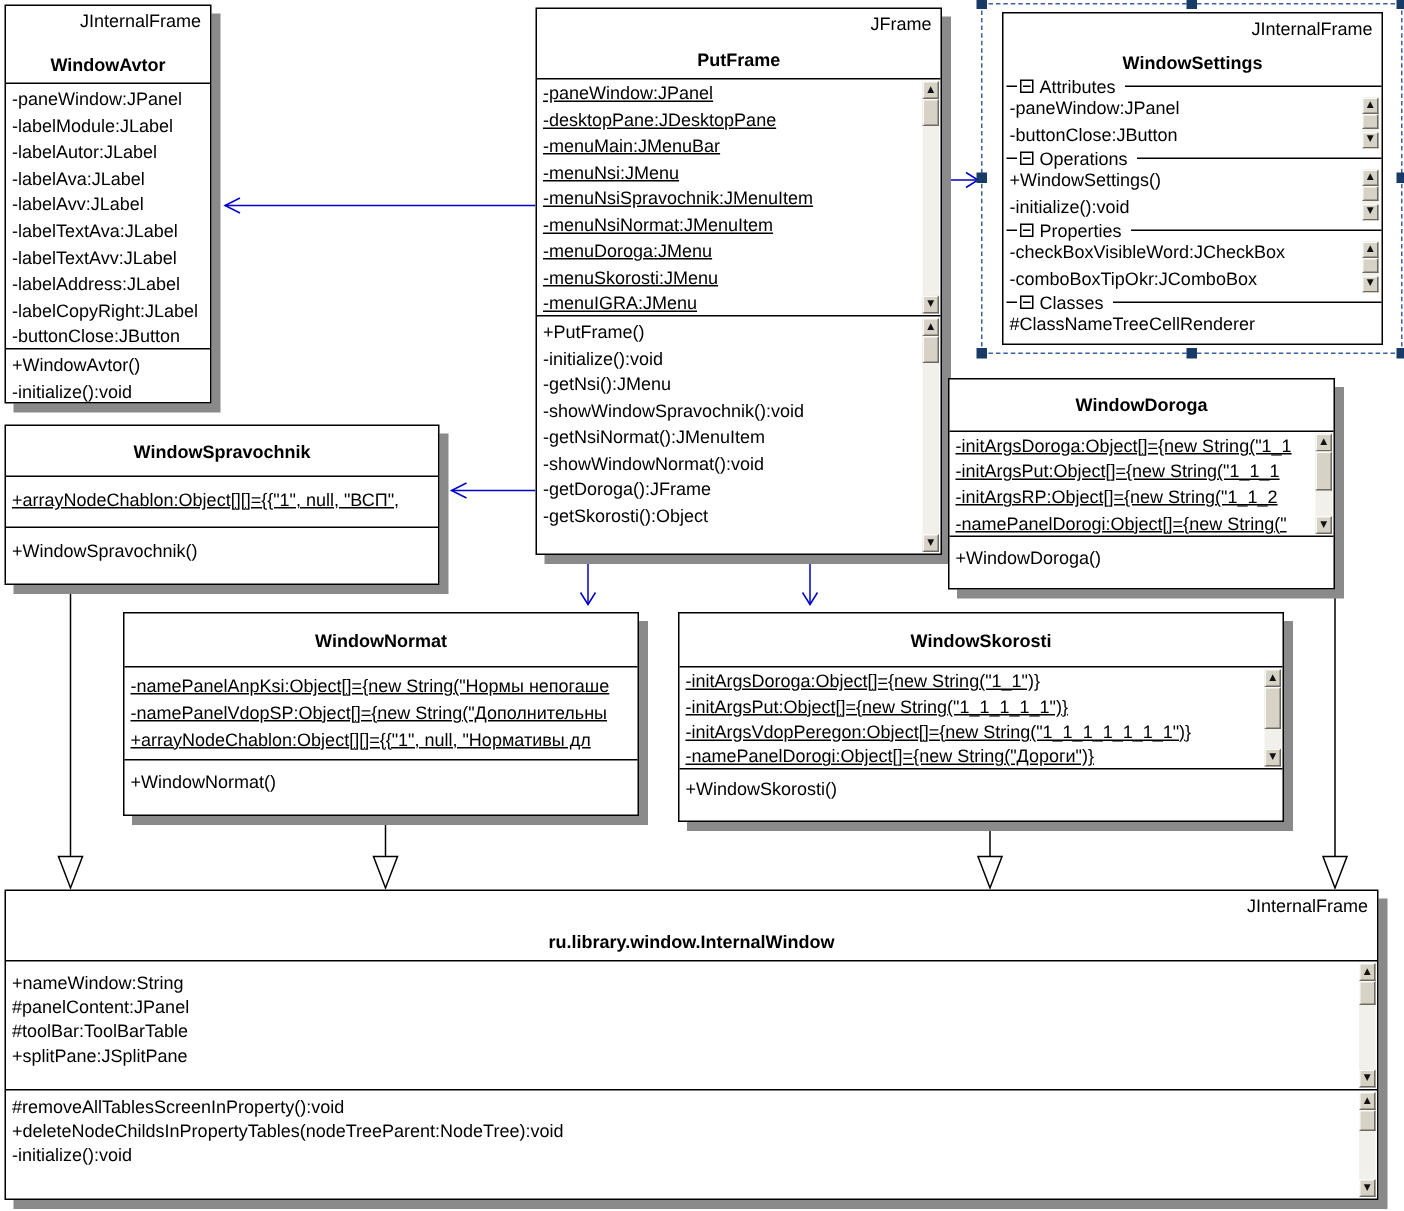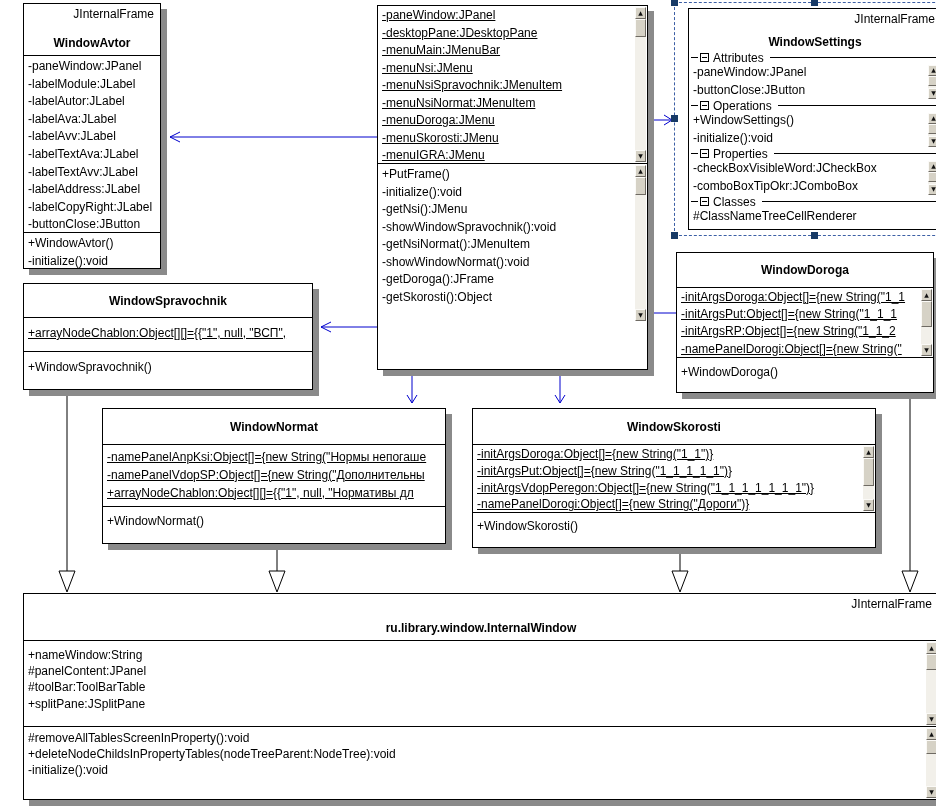--- a/index.html
+++ b/index.html
@@ -1,18 +1,18 @@
 <!DOCTYPE html>
 <html><head>
 <meta charset="utf-8">
 <style>
   html,body{margin:0;padding:0;}
   body{width:936px;height:807px;position:relative;overflow:hidden;background:#fff;
        font-family:"Liberation Sans",sans-serif;font-size:12px;color:#000;}
-  #canvas{position:absolute;inset:0;margin-left:20px;}
+  #canvas{position:absolute;inset:0;}
   svg.wires{position:absolute;left:0;top:0;z-index:0;}
   .dep{stroke:#0000cd;stroke-width:1;fill:none;}
   .inh{stroke:#000;stroke-width:1;fill:none;}
   .tri{fill:#fff;stroke:#000;stroke-width:1;}
 
   .box{position:absolute;background:#fff;border:1px solid #000;z-index:2;
        box-shadow:6px 6px 0 0 #8a8a8a;box-sizing:border-box;}
   .nosh{box-shadow:none;}
 
   .hdr2{position:relative;border-bottom:1px solid #000;box-sizing:border-box;}
@@ -131,20 +131,24 @@
         <div class="row">-labelCopyRight:JLabel</div>
         <div class="row">-buttonClose:JButton</div>
       </div>
     <div class="sec" style="height:35px;padding-top:2px">
         <div class="row">+WindowAvtor()</div>
         <div class="row">-initialize():void</div>
       </div>
   </div>
 
   <div class="box" style="left:357px;top:5px;width:271px;height:365px;--rh:17.5px">
+    <div class="hdr2" style="height:47px">
+      <div class="stereo">JFrame</div>
+      <div class="cname">PutFrame</div>
+    </div>
     <div class="sec sep u" style="height:158px;padding-top:1px">
       <div class="vsb" style="top:1px;right:1px;bottom:1px">
         <div class="sbb">▲</div>
         <div class="sbt" style="height:18px"></div>
         <div class="sbk"></div>
         <div class="sbb">▼</div>
       </div>
     <div class="row">-paneWindow:JPanel</div>
         <div class="row">-desktopPane:JDesktopPane</div>
         <div class="row">-menuMain:JMenuBar</div>
@@ -246,21 +250,21 @@
       <div class="cname1">WindowSpravochnik</div>
     </div>
     <div class="sec sep u" style="height:34px;padding-top:7px">
         <div class="row">+arrayNodeChablon:Object[][]={{"1", null, "ВСП",</div>
       </div>
     <div class="sec" style="height:37px;padding-top:7px">
         <div class="row">+WindowSpravochnik()</div>
       </div>
   </div>
 
-  <div class="box" style="left:656px;top:252px;width:258px;height:141px;--rh:17.2px">
+  <div class="box" style="left:632px;top:252px;width:258px;height:141px;--rh:17.2px">
     <div class="hdr1" style="height:35px">
       <div class="cname1">WindowDoroga</div>
     </div>
     <div class="sec sep u" style="height:70px;padding-top:1px">
       <div class="vsb" style="top:1px;right:1px;bottom:1px">
         <div class="sbb">▲</div>
         <div class="sbt" style="height:26px"></div>
         <div class="sbk"></div>
         <div class="sbb">▼</div>
       </div>

